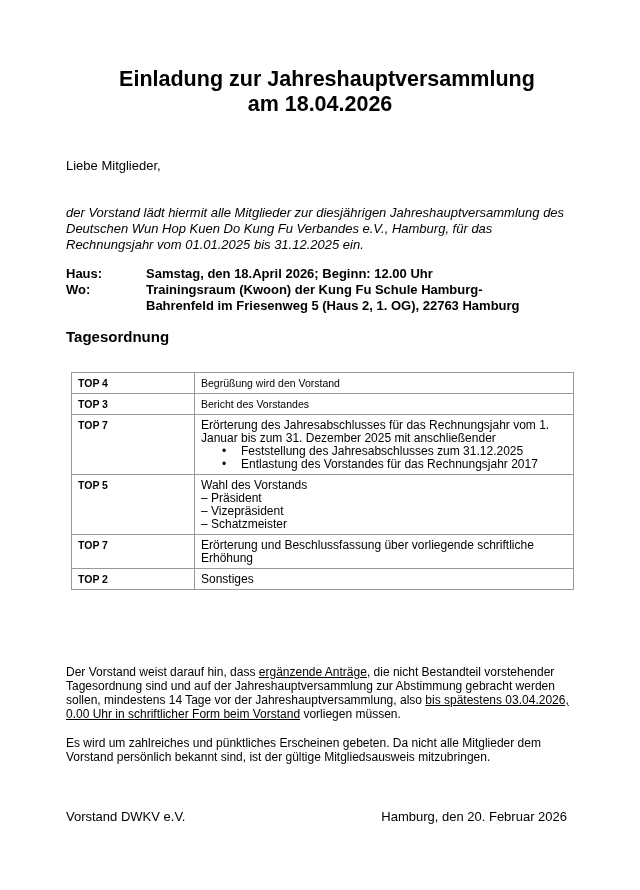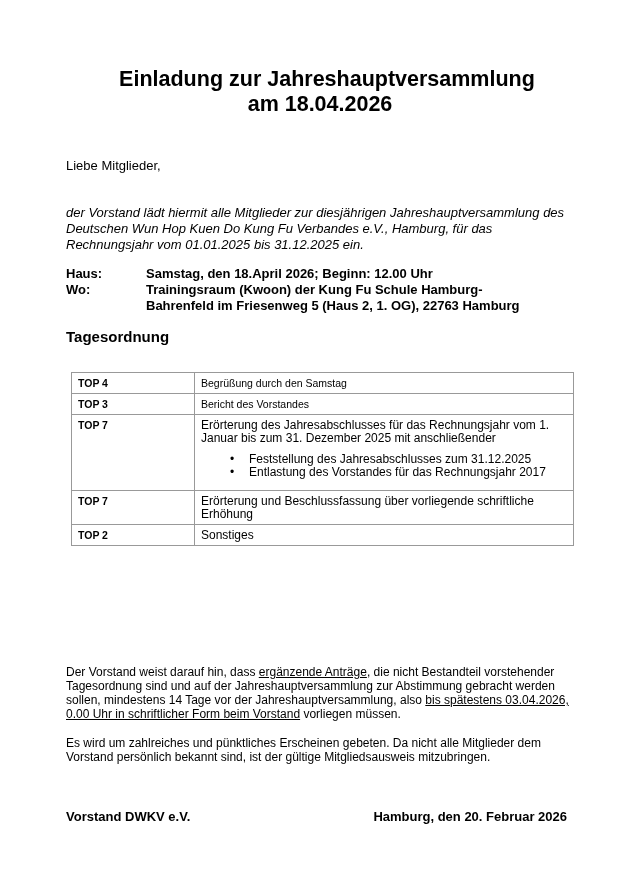--- a/index.html
+++ b/index.html
@@ -10,25 +10,25 @@
   .p { position:absolute; left:66px; width:510px; font-size:13px; line-height:16px; }
   .bold { font-weight:bold; }
   .row2 { display:flex; }
   .lbl { width:80px; flex:none; }
   h2 { position:absolute; left:66px; top:328px; margin:0; font-size:15px; font-weight:bold; }
   table { position:absolute; left:71px; top:372px; width:503px; border-collapse:collapse; }
   td { border:1px solid #999; vertical-align:top; padding:4px 6px 3px 6px; }
   td.k { width:110px; font-weight:bold; font-size:10.5px; line-height:13px; }
   td.v { font-size:12px; line-height:13px; }
   td.v.small { font-size:10.5px; }
-  ul { margin:8px; padding:0 0 0 40px; list-style:none; }
+  ul { margin:0; padding:0 0 0 40px; list-style:none; }
   ul li { position:relative; }
   ul li::before { content:"•"; position:absolute; left:-19px; }
   .u { text-decoration:underline; }
-  .foot { position:absolute; top:809px; font-size:13px; font-weight:bold; }
+  .foot { position:absolute; top:809px; font-size:13px; font-weight:normal; }
 </style>
 </head>
 <body>
 
 <div class="title">
   <div class="t1">Einladung zur Jahreshauptversammlung</div>
   <div>am 18.04.2026</div>
 </div>
 
 <div class="p" style="top:158px;">Liebe Mitglieder,</div>
@@ -45,34 +45,43 @@
     <span style="width:400px;">Trainingsraum (Kwoon) der Kung Fu Schule Hamburg-Bahrenfeld im Friesenweg 5 (Haus 2, 1. OG), 22763 Hamburg</span>
   </div>
 </div>
 
 <h2>Tagesordnung</h2>
 
 <table>
   <tbody>
       <tr>
     <td class="k">TOP 4</td>
-    <td class="v small">Begrüßung durch den Samstag</td>
+    <td class="v small">Begrüßung wird den Vorstand</td>
   </tr>
   <tr>
     <td class="k">TOP 3</td>
     <td class="v small">Bericht des Vorstandes</td>
   </tr>
   <tr>
     <td class="k">TOP 7</td>
     <td class="v">
       <div>Erörterung des Jahresabschlusses für das Rechnungsjahr vom 1. Januar bis zum 31. Dezember 2025 mit anschließender</div>
       <ul>
         <li>Feststellung des Jahresabschlusses zum 31.12.2025</li>
         <li>Entlastung des Vorstandes für das Rechnungsjahr 2017</li>
       </ul>
+    </td>
+  </tr>
+  <tr>
+    <td class="k">TOP 5</td>
+    <td class="v">
+      <div>Wahl des Vorstands</div>
+      <div>– Präsident</div>
+      <div>– Vizepräsident</div>
+      <div>– Schatzmeister</div>
     </td>
   </tr>
   <tr>
     <td class="k">TOP 7</td>
     <td class="v">Erörterung und Beschlussfassung über vorliegende schriftliche Erhöhung</td>
   </tr>
   <tr>
     <td class="k">TOP 2</td>
     <td class="v">Sonstiges</td>
   </tr>

